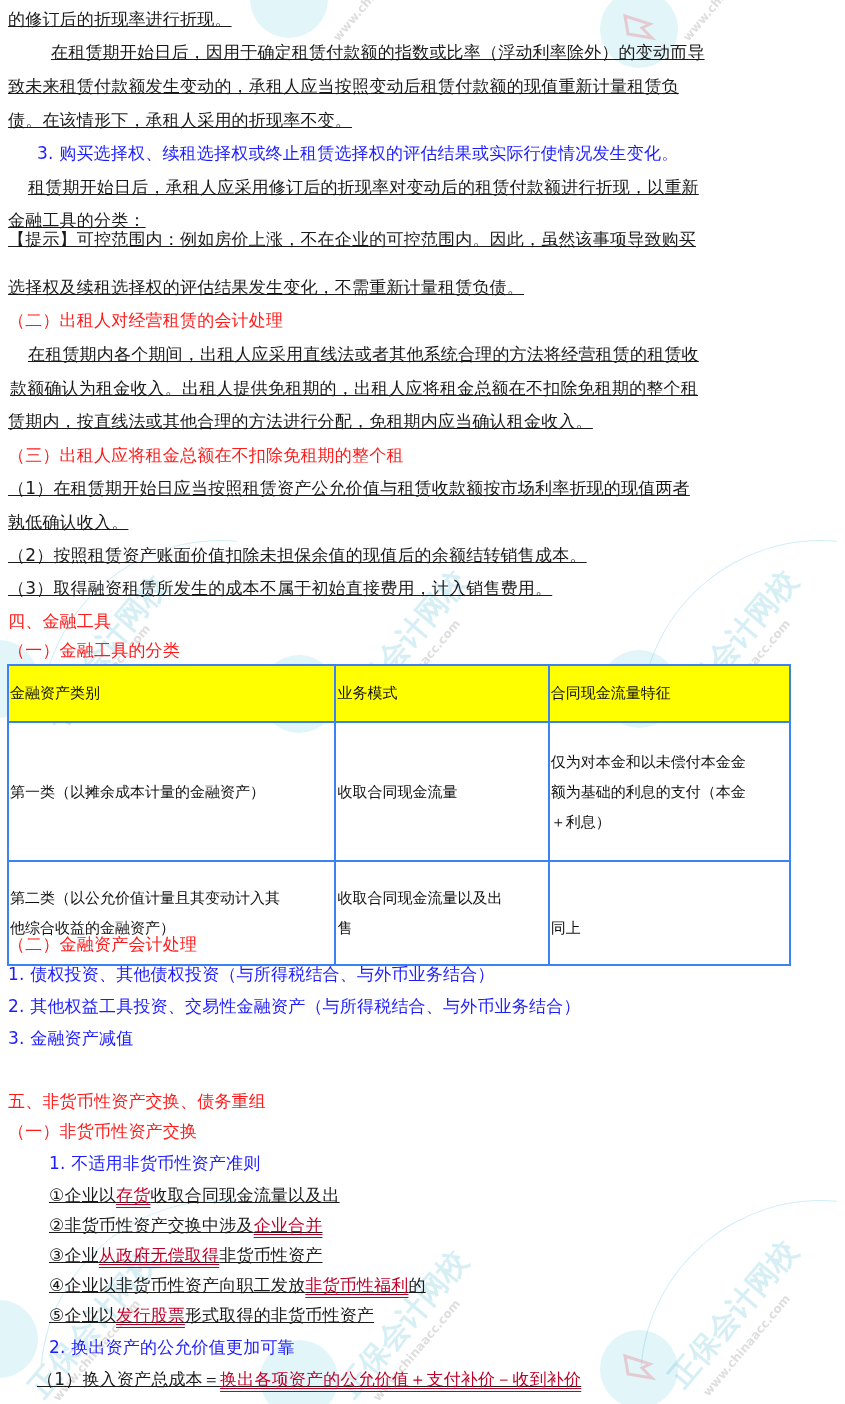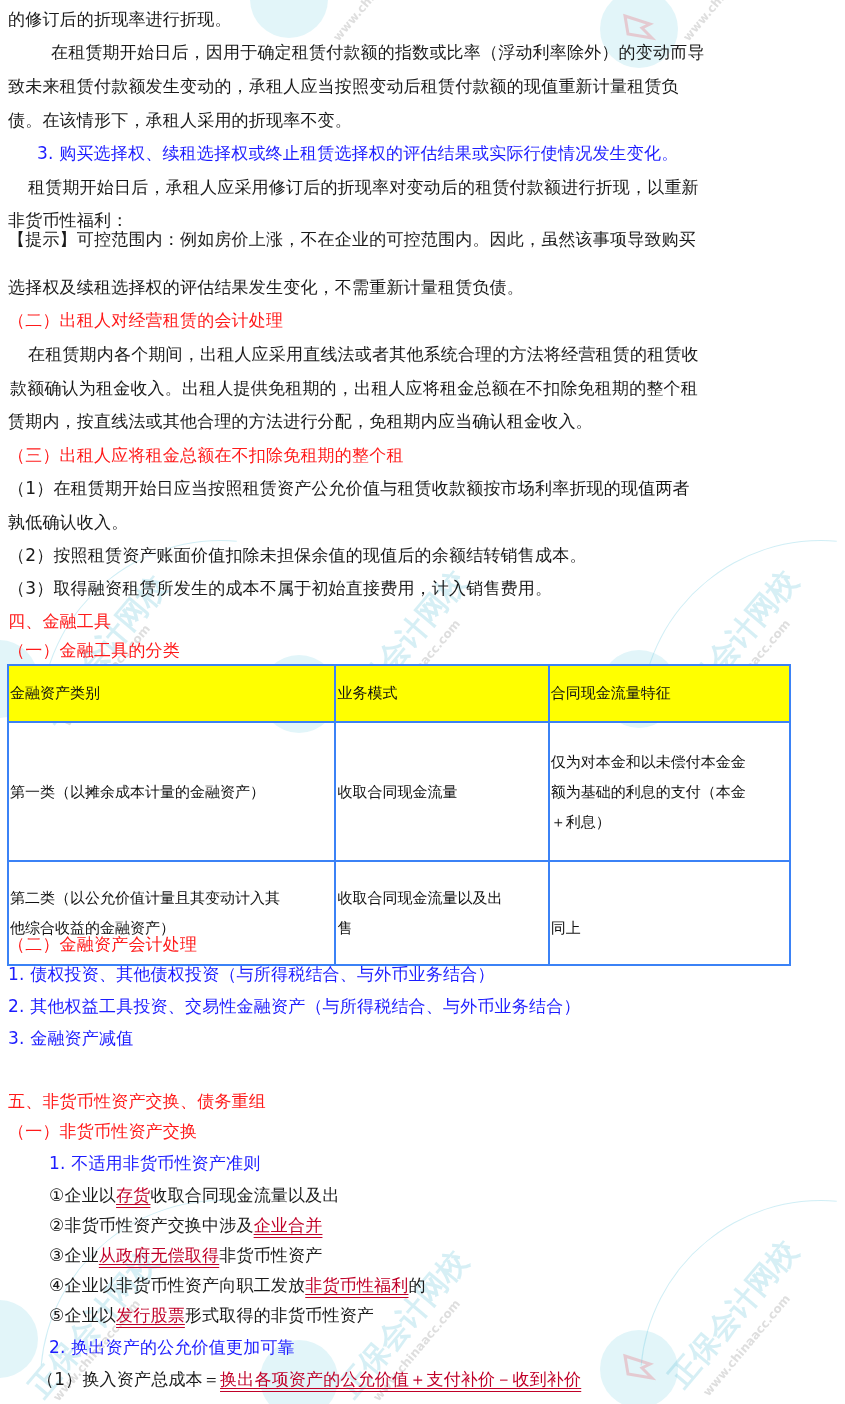--- a/index.html
+++ b/index.html
@@ -28,21 +28,21 @@
   .wm-arc {
     position: absolute; border: 1.5px solid rgba(120, 205, 225, 0.35);
     border-radius: 50%; border-color: rgba(120,205,225,0.35) transparent transparent transparent;
   }
 
   .content { position: absolute; left: 0; top: 0; width: 845px; z-index: 1; }
   .line {
     position: absolute; font-size: 17px; line-height: 20px; white-space: nowrap;
     letter-spacing: 0.2px;
   }
-  .black { color: #1a1a1a; }
+  .black { color: #1a1a1a; text-decoration: underline; }
   .red { color: #ff1a1a; }
   .blue { color: #1c1cff; }
   .ul {
     color: #c00028;
     text-decoration: underline double #c00028;
     text-underline-offset: 3px;
   }
 
   table.fin {
     position: absolute; left: 7px; top: 664px; border-collapse: collapse;
@@ -115,21 +115,21 @@
 <div class="content">
   <div class="line black" style="left:8px;top:9px">的修订后的折现率进行折现。</div>
 
   <div class="line black" style="left:51px;top:42px">在租赁期开始日后，因用于确定租赁付款额的指数或比率（浮动利率除外）的变动而导</div>
   <div class="line black" style="left:8px;top:76px">致未来租赁付款额发生变动的，承租人应当按照变动后租赁付款额的现值重新计量租赁负</div>
   <div class="line black" style="left:8px;top:110px">债。在该情形下，承租人采用的折现率不变。</div>
 
   <div class="line blue" style="left:37px;top:143px">3. 购买选择权、续租选择权或终止租赁选择权的评估结果或实际行使情况发生变化。</div>
 
   <div class="line black" style="left:28px;top:177px">租赁期开始日后，承租人应采用修订后的折现率对变动后的租赁付款额进行折现，以重新</div>
-  <div class="line black" style="left:8px;top:210px">非货币性福利：</div>
+  <div class="line black" style="left:8px;top:210px">金融工具的分类：</div>
 
   <div class="line black" style="left:8px;top:229px">【提示】可控范围内：例如房价上涨，不在企业的可控范围内。因此，虽然该事项导致购买</div>
   <div class="line black" style="left:8px;top:277px">选择权及续租选择权的评估结果发生变化，不需重新计量租赁负债。</div>
 
   <div class="line red" style="left:8px;top:310px">（二）出租人对经营租赁的会计处理</div>
 
   <div class="line black" style="left:28px;top:344px">在租赁期内各个期间，出租人应采用直线法或者其他系统合理的方法将经营租赁的租赁收</div>
   <div class="line black" style="left:10px;top:378px">款额确认为租金收入。出租人提供免租期的，出租人应将租金总额在不扣除免租期的整个租</div>
   <div class="line black" style="left:8px;top:411px">赁期内，按直线法或其他合理的方法进行分配，免租期内应当确认租金收入。</div>
 

